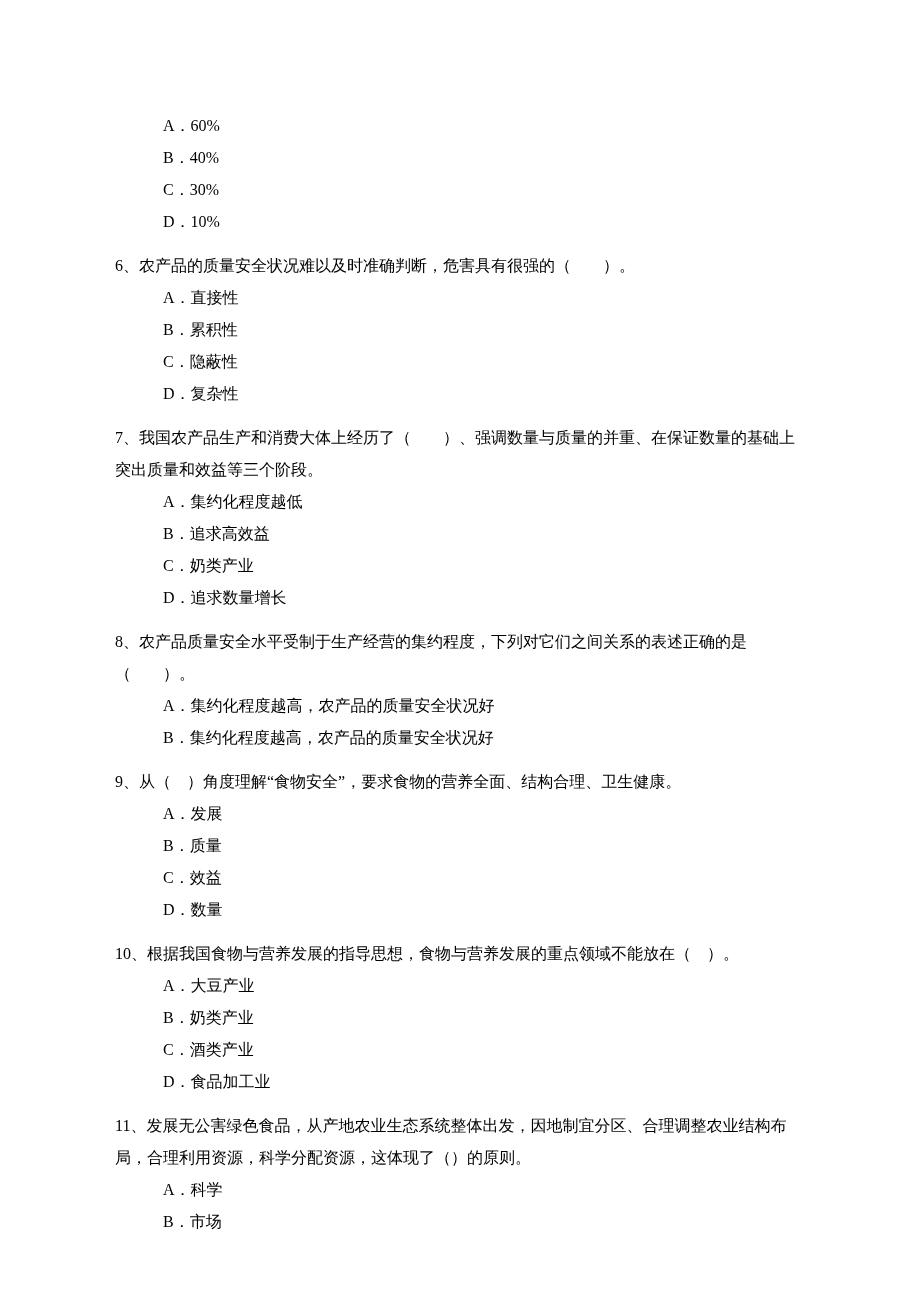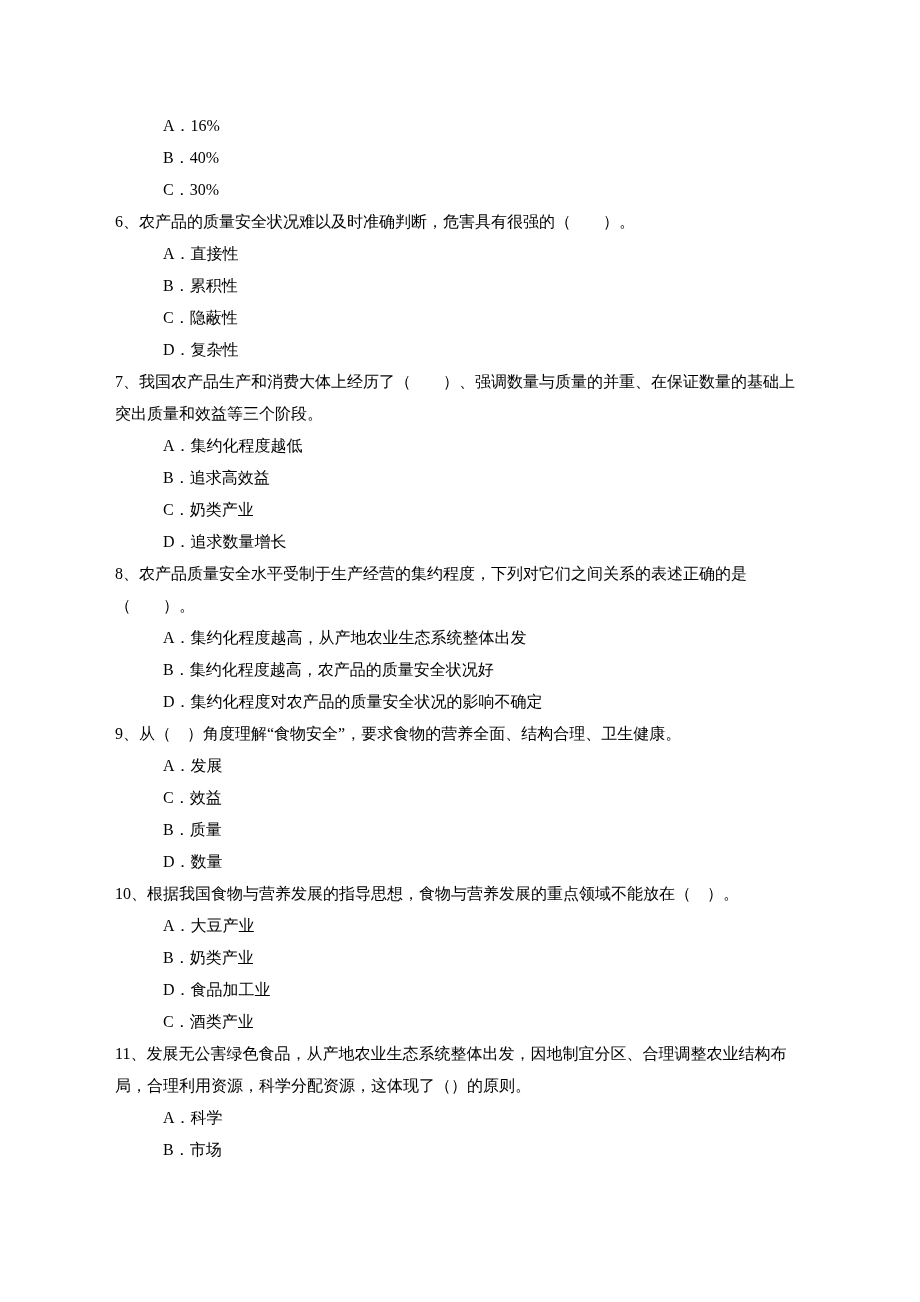--- a/index.html
+++ b/index.html
@@ -17,67 +17,68 @@
       width: 920px;
     }
     .option-group {
       padding-left: 48px;
     }
     .option {
       display: block;
     }
     .question {
       display: block;
+      margin-top: 12px;
     }
   </style>
 </head>
 <body>
 
 <div class="option-group">
-  <span class="option">A．16%</span>
+  <span class="option">A．60%</span>
   <span class="option">B．40%</span>
   <span class="option">C．30%</span>
+  <span class="option">D．10%</span>
 </div>
 
 <span class="question">6、农产品的质量安全状况难以及时准确判断，危害具有很强的（　　）。</span>
 <div class="option-group">
   <span class="option">A．直接性</span>
   <span class="option">B．累积性</span>
   <span class="option">C．隐蔽性</span>
   <span class="option">D．复杂性</span>
 </div>
 
 <span class="question">7、我国农产品生产和消费大体上经历了（　　）、强调数量与质量的并重、在保证数量的基础上突出质量和效益等三个阶段。</span>
 <div class="option-group">
   <span class="option">A．集约化程度越低</span>
   <span class="option">B．追求高效益</span>
   <span class="option">C．奶类产业</span>
   <span class="option">D．追求数量增长</span>
 </div>
 
 <span class="question">8、农产品质量安全水平受制于生产经营的集约程度，下列对它们之间关系的表述正确的是（　　）。</span>
 <div class="option-group">
-  <span class="option">A．集约化程度越高，从产地农业生态系统整体出发</span>
+  <span class="option">A．集约化程度越高，农产品的质量安全状况好</span>
   <span class="option">B．集约化程度越高，农产品的质量安全状况好</span>
-  <span class="option">D．集约化程度对农产品的质量安全状况的影响不确定</span>
 </div>
 
 <span class="question">9、从（　）角度理解“食物安全”，要求食物的营养全面、结构合理、卫生健康。</span>
 <div class="option-group">
   <span class="option">A．发展</span>
+  <span class="option">B．质量</span>
   <span class="option">C．效益</span>
-  <span class="option">B．质量</span>
   <span class="option">D．数量</span>
 </div>
 
 <span class="question">10、根据我国食物与营养发展的指导思想，食物与营养发展的重点领域不能放在（　）。</span>
 <div class="option-group">
   <span class="option">A．大豆产业</span>
   <span class="option">B．奶类产业</span>
+  <span class="option">C．酒类产业</span>
   <span class="option">D．食品加工业</span>
-  <span class="option">C．酒类产业</span>
 </div>
 
 <span class="question">11、发展无公害绿色食品，从产地农业生态系统整体出发，因地制宜分区、合理调整农业结构布局，合理利用资源，科学分配资源，这体现了（）的原则。</span>
 <div class="option-group">
   <span class="option">A．科学</span>
   <span class="option">B．市场</span>
 </div>
 
 </body></html>

